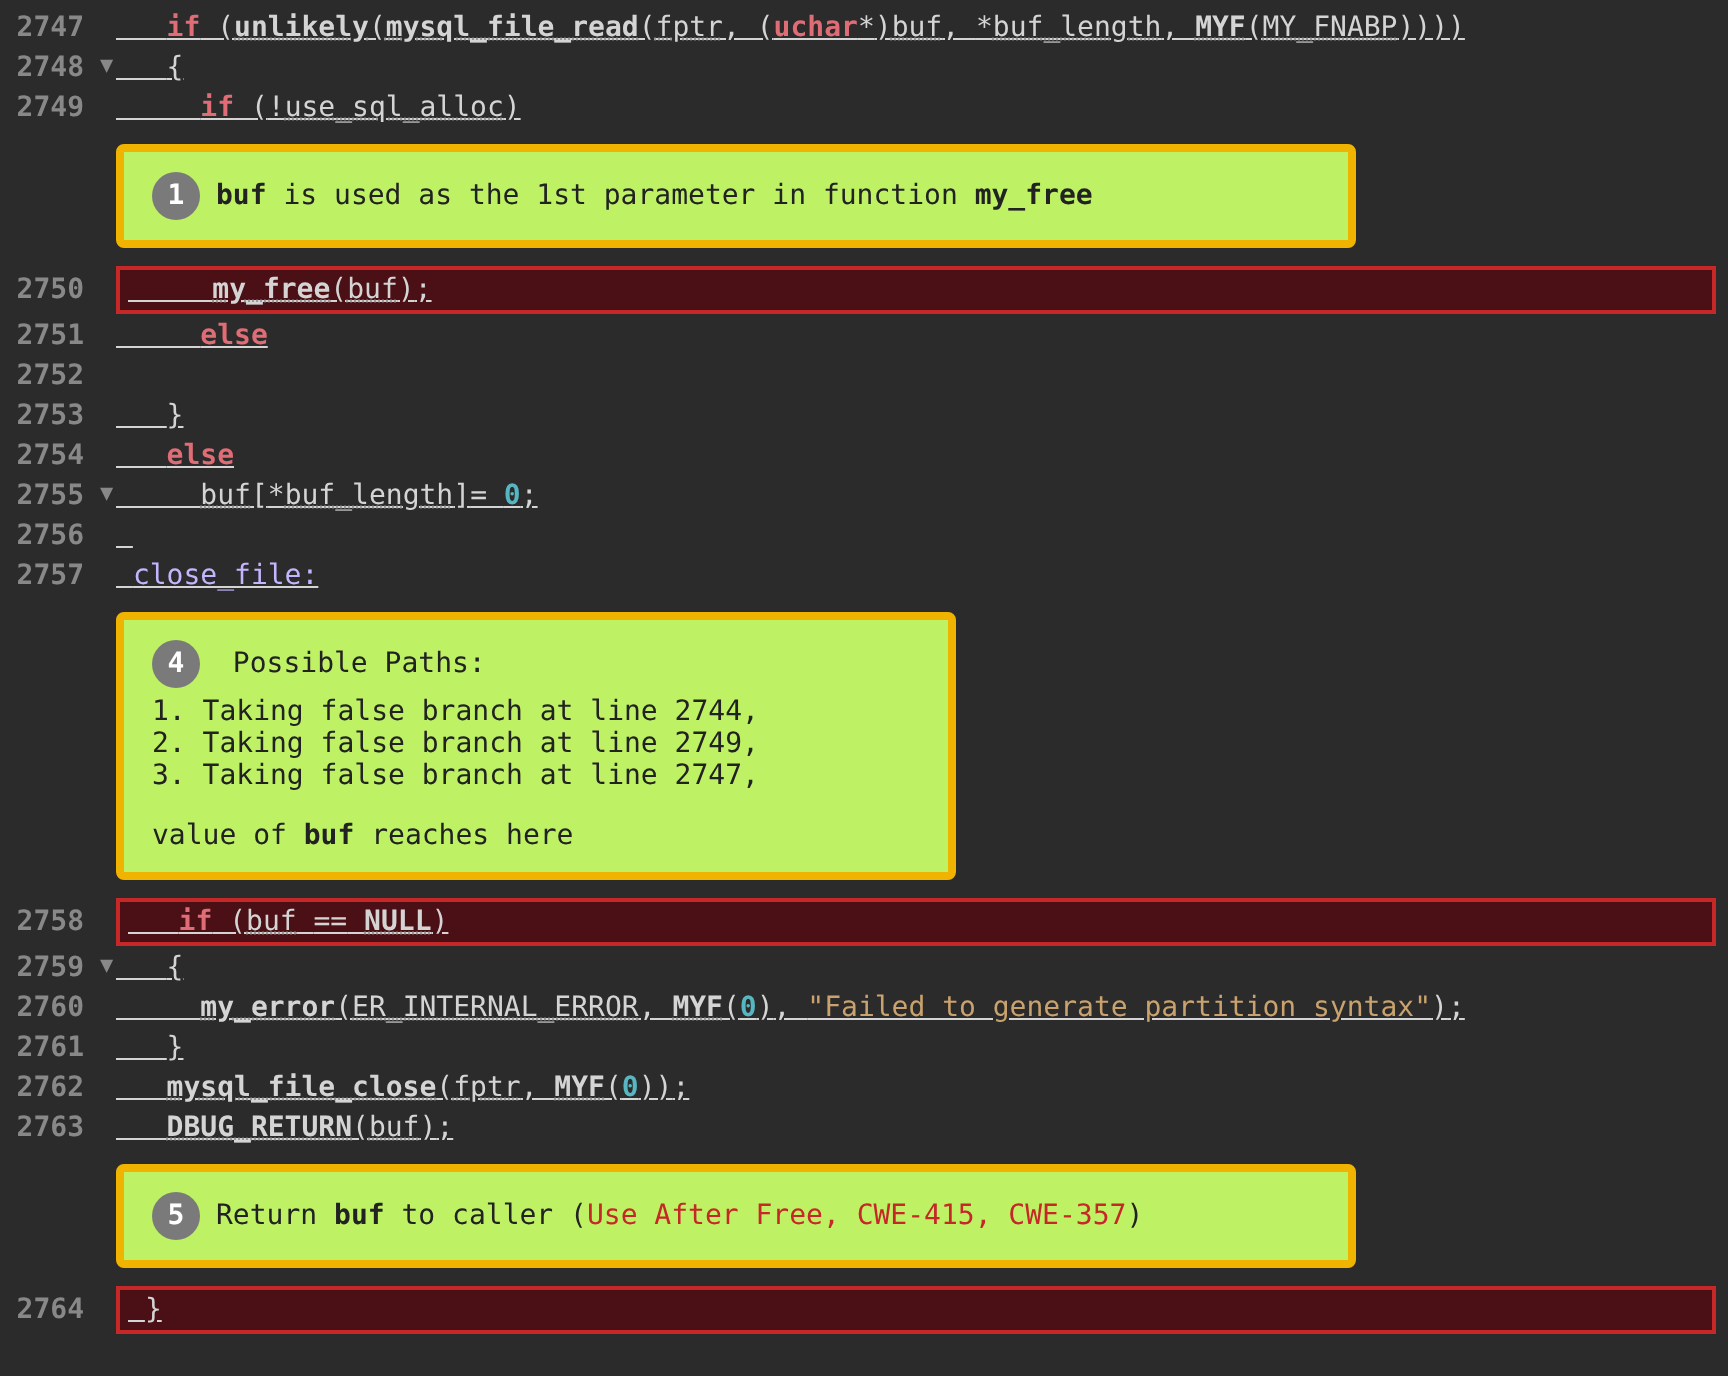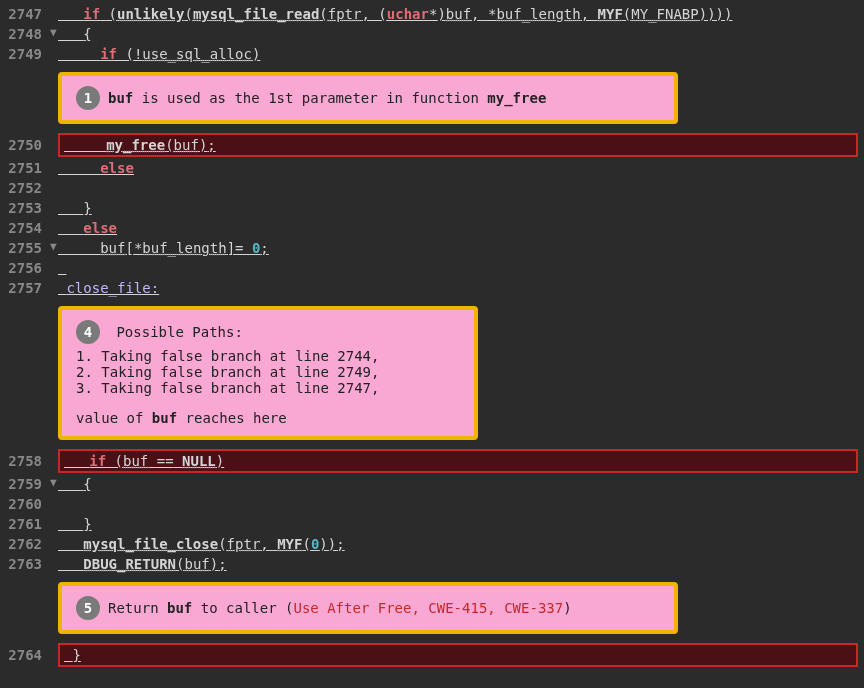--- a/index.html
+++ b/index.html
@@ -44,21 +44,21 @@
     border: 2px solid #c62828;
     padding: 2px 4px;
     flex: 1;
     display: flex;
     align-items: center;
     margin-right: 6px;
   }
   .callout {
     margin: 8px 6px 8px 58px;
     border: 4px solid #f0b400;
-    background: #f9a8d4;
+    background: #bef264;
     color: #222;
     padding: 10px 14px;
     border-radius: 4px;
     max-width: 780px;
   }
   .callout.narrow { max-width: 420px; }
   .callout.wide { max-width: 620px; }
   .bubble {
     display: inline-flex;
     align-items: center;
@@ -196,20 +196,21 @@
       <span class="fold">▼</span>
     </div>
   <div class="code">   <span>{</span></div>
 </div>
 
 <div class="line">
   <div class="gutter-wrap">
       <span class="gutter">2760</span>
       <span class="fold"></span>
     </div>
+  <div class="code">     <span class="fn">my_error</span>(<span class="var">ER_INTERNAL_ERROR</span><span>, </span><span class="fn">MYF</span>(<span class="num">0</span>)<span>, </span><span class="str">"Failed to generate partition syntax"</span>)<span>;</span></div>
 </div>
 
 <div class="line">
   <div class="gutter-wrap">
       <span class="gutter">2761</span>
       <span class="fold"></span>
     </div>
   <div class="code">   <span>}</span></div>
 </div>
 
@@ -223,21 +224,21 @@
 
 <div class="line">
   <div class="gutter-wrap">
       <span class="gutter">2763</span>
       <span class="fold"></span>
     </div>
   <div class="code">   <span class="fn">DBUG_RETURN</span>(<span class="var">buf</span>)<span>;</span></div>
 </div>
 
 <div class="callout wide">
-  <span class="bubble">5</span><span>Return </span><span class="b">buf</span><span> to caller (</span><span class="red">Use After Free, CWE-415, CWE-337</span><span>)</span>
+  <span class="bubble">5</span><span>Return </span><span class="b">buf</span><span> to caller (</span><span class="red">Use After Free, CWE-415, CWE-357</span><span>)</span>
 </div>
 
 <div class="line">
   <div class="gutter-wrap">
       <span class="gutter">2764</span>
       <span class="fold"></span>
     </div>
   <div class="highlight-red">
       <div class="code"> <span>}</span></div>
     </div>

